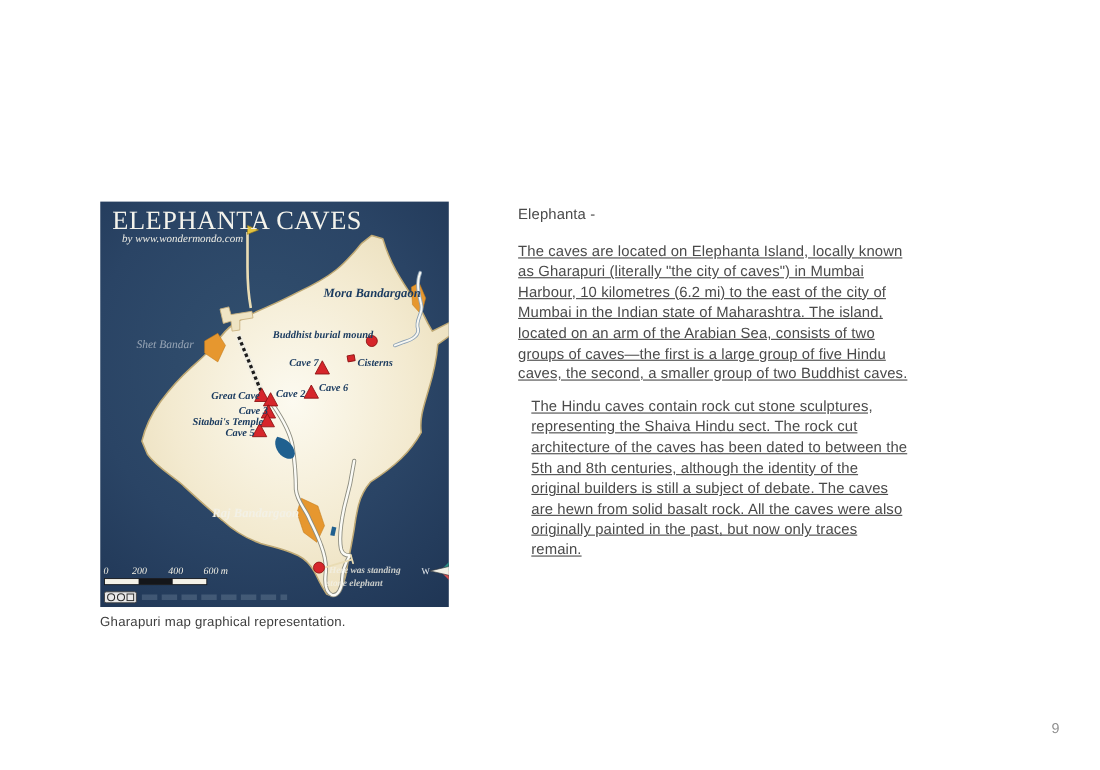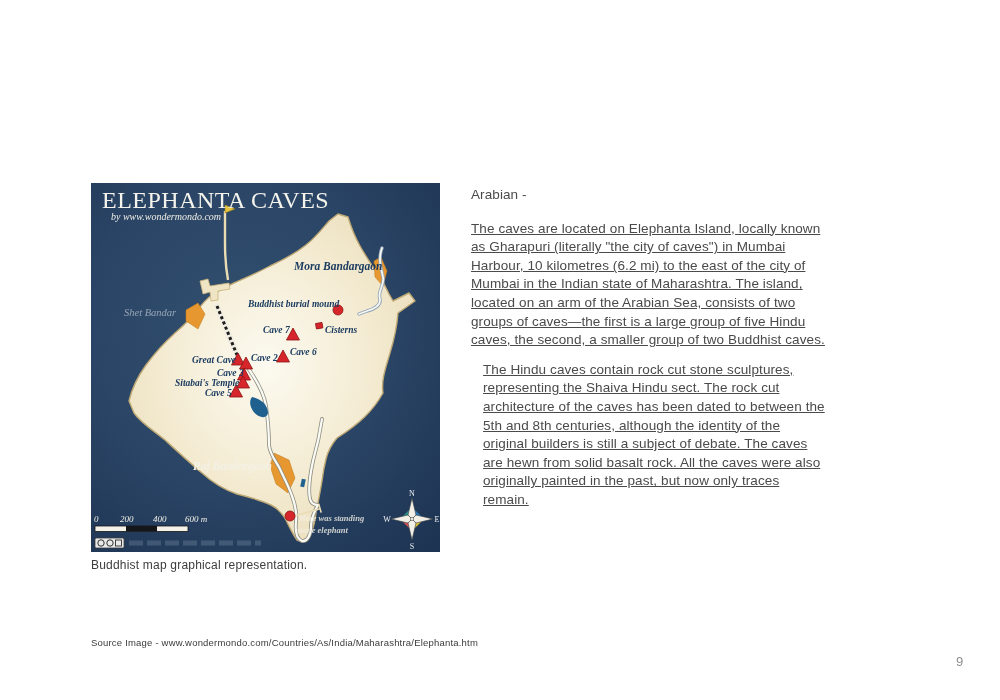--- a/index.html
+++ b/index.html
@@ -5,21 +5,21 @@
   html,body{margin:0;padding:0;}
   body{
     width:1000px;height:700px;background:#ffffff;
     font-family:"Liberation Sans", sans-serif;
     position:relative;overflow:hidden;color:#474747;
   }
   .page{position:absolute;inset:0;}
 
   
   .map-fig{
-    position:absolute;left:91px;top:183px;width:349px;height:369px;
+    position:absolute;left:91px;top:183px;width:317px;height:369px;
     margin:0;overflow:hidden;
   }
   .map-fig svg{display:block;}
 
   .map-title{font-family:"Liberation Serif", serif;font-size:24px;fill:#f4f3ec;letter-spacing:.5px;}
   .map-subtitle{font-family:"Liberation Serif", serif;font-style:italic;font-size:10px;fill:#efeee6;}
   .lbl-dark{font-family:"Liberation Serif", serif;font-style:italic;font-weight:600;fill:#1c3c60;}
   .lbl-light{font-family:"Liberation Serif", serif;font-style:italic;font-weight:600;fill:#f3f1e6;}
   .lbl-faint{font-family:"Liberation Serif", serif;font-style:italic;fill:#e9ecf0;opacity:.55;}
   .scale-num{font-family:"Liberation Serif", serif;font-style:italic;font-size:9px;fill:#f3f1e6;}
@@ -175,24 +175,23 @@
         </g>
         <circle cx="321" cy="336" r="1.6" fill="#f2f0e6" stroke="#33393f" stroke-width="0.5"></circle>
         <text x="321" y="313" class="compass-letter">N</text>
         <text x="346" y="339" class="compass-letter">E</text>
         <text x="321" y="366" class="compass-letter">S</text>
         <text x="296" y="339" class="compass-letter">W</text>
       </g>
     </svg>
   </figure>
 
-  <div class="caption">Buddhist map graphical representation.</div>
+  <div class="caption">Gharapuri map graphical representation.</div>
 
   <div class="article">
-    <h2>Arabian -</h2>
+    <h2>Elephanta -</h2>
     <p>The caves are located on Elephanta Island, locally known as Gharapuri (literally "the city of caves") in Mumbai Harbour, 10 kilometres (6.2 mi) to the east of the city of Mumbai in the Indian state of Maharashtra. The island, located on an arm of the Arabian Sea, consists of two groups of caves—the first is a large group of five Hindu caves, the second, a smaller group of two Buddhist caves.</p>
     <p>The Hindu caves contain rock cut stone sculptures, representing the Shaiva Hindu sect. The rock cut architecture of the caves has been dated to between the 5th and 8th centuries, although the identity of the original builders is still a subject of debate. The caves are hewn from solid basalt rock. All the caves were also originally painted in the past, but now only traces remain.</p>
   </div>
 
-  <div class="source">Source Image - www.wondermondo.com/Countries/As/India/Maharashtra/Elephanta.htm</div>
 
   <div class="page-number">9</div>
 </div>
 
 </body></html>

